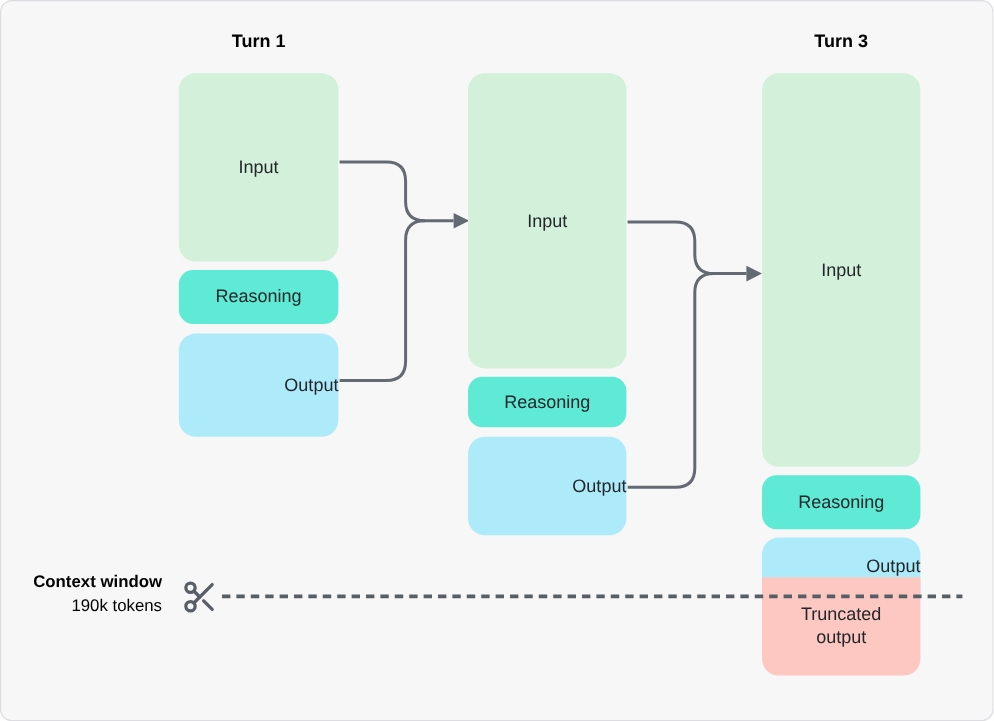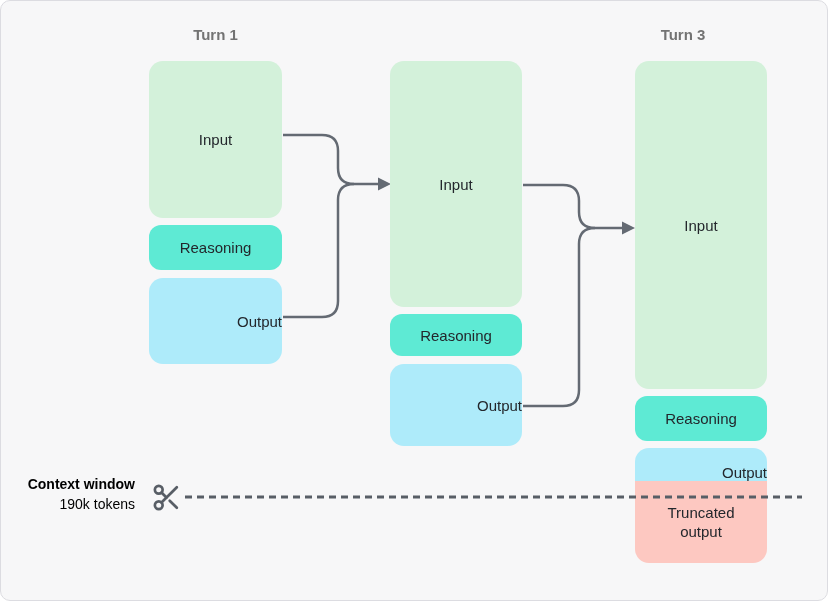--- a/index.html
+++ b/index.html
@@ -6,21 +6,21 @@
   .canvas{
     position:relative;width:828px;height:601px;box-sizing:border-box;
     background:#f7f7f8;border:1px solid #dcdce1;border-radius:10px;overflow:hidden;
   }
   .layer{position:absolute;left:0;top:0;width:828px;height:601px;}
   .arrows{z-index:1;}
   .boxes{z-index:2;pointer-events:none;}
   .overline{z-index:3;pointer-events:none;}
   .turn-title{
     position:absolute;top:24px;height:20px;text-align:center;
-    font-size:15px;font-weight:600;color:#737373;line-height:20px;
+    font-size:15px;font-weight:600;color:#000000;line-height:20px;
   }
   .box{
     position:absolute;display:flex;align-items:center;justify-content:center;
     font-size:15px;color:#23272c;text-align:center;line-height:19px;
   }
   .box-input{background:#d3f1da;border-radius:14px;}
   .box-reasoning{background:#5eead4;border-radius:12px;}
   .box-output{background:#aeebfa;border-radius:14px;justify-content:flex-end;}
   .box-output.cut{border-radius:14px 14px 0 0;}
   .box-truncated{background:#fdc8c1;border-radius:0 0 14px 14px;padding:0 14px;box-sizing:border-box;}
@@ -67,21 +67,21 @@
     <div class="box box-input" style="left:389px;top:60px;width:132px;height:246px;">
       <span>Input</span>
     </div>
     <div class="box box-reasoning" style="left:389px;top:313px;width:132px;height:42px;">
       <span>Reasoning</span>
     </div>
     <div class="box box-output" style="left:389px;top:363px;width:132px;height:82px;">
       <span>Output</span>
     </div>
 
-    <div class="turn-title" style="left:616px;width:132px;">Turn 3</div>
+    <div class="turn-title" style="left:634px;width:132px;">Turn 3</div>
     <div class="box box-input" style="left:634px;top:60px;width:132px;height:328px;">
       <span>Input</span>
     </div>
     <div class="box box-reasoning" style="left:634px;top:395px;width:132px;height:45px;">
       <span>Reasoning</span>
     </div>
     <div class="box box-output cut" style="left:634px;top:447px;width:132px;height:49px;">
       <span>Output</span>
     </div>
     <div class="box box-truncated" style="left:634px;top:480px;width:132px;height:82px;">

